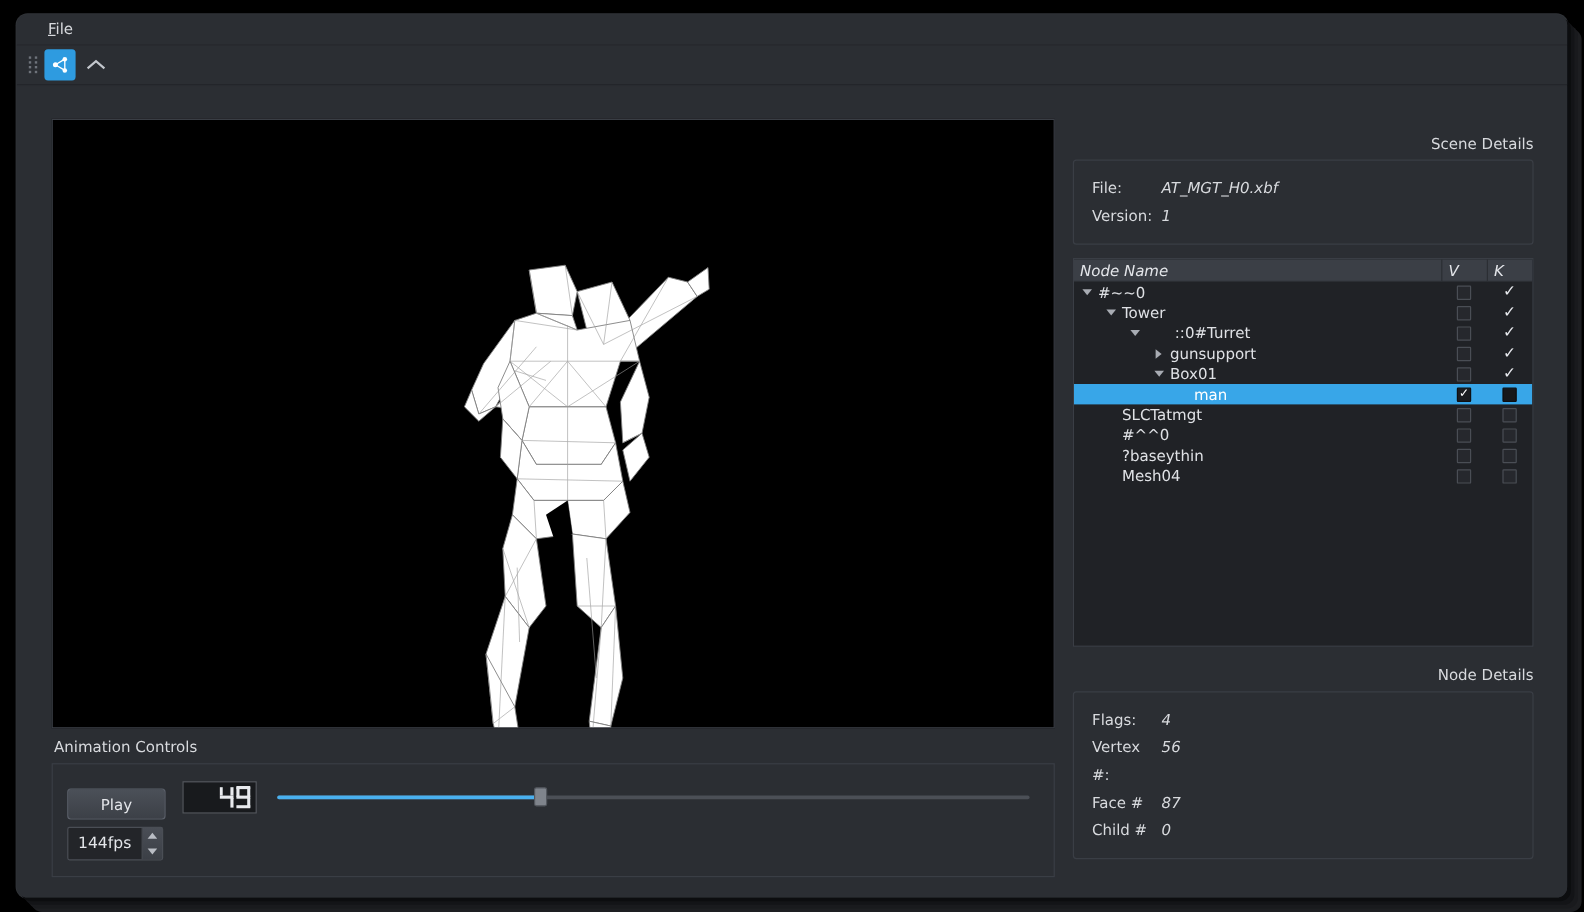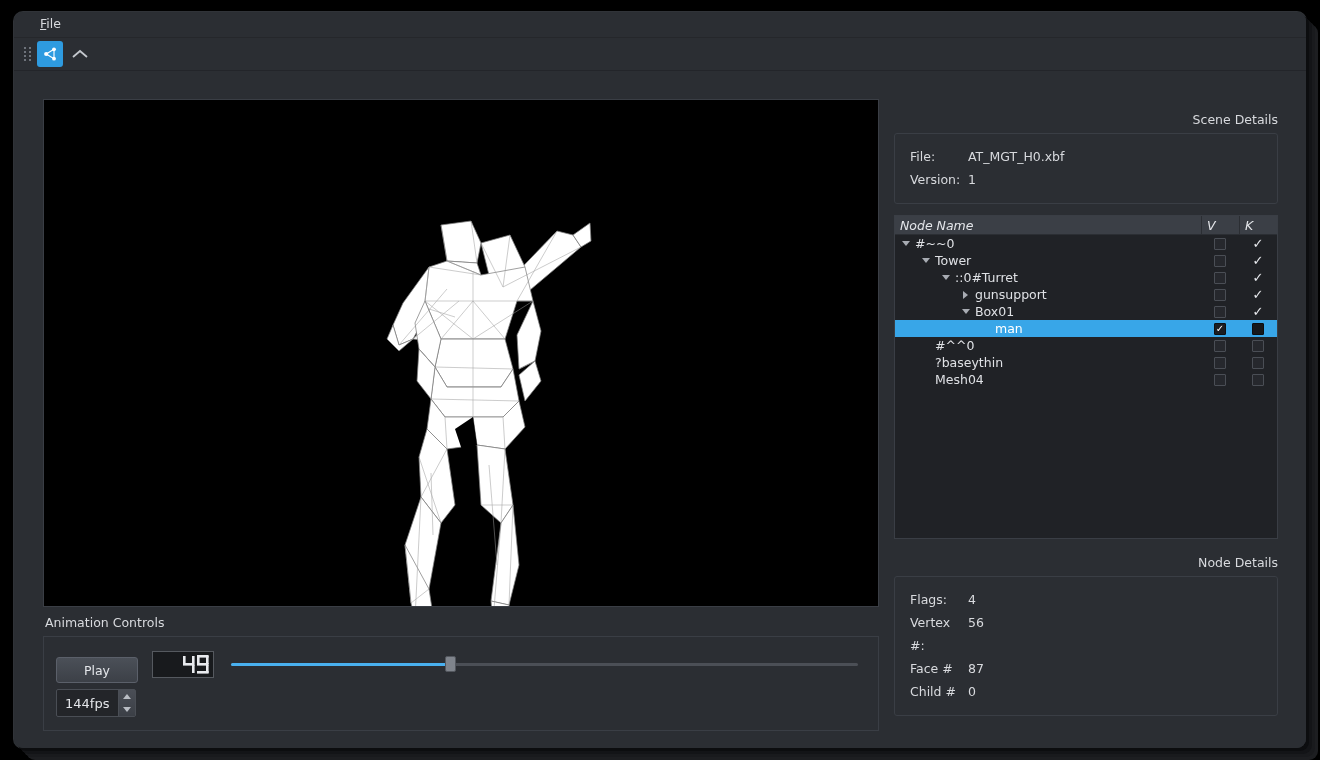--- a/index.html
+++ b/index.html
@@ -214,21 +214,21 @@
     background: #2b2e33;
     padding: 11px 0 12px 0;
   }
   .kv-row {
     display: flex;
     font-size: 12.5px;
     line-height: 23px;
     padding-left: 15px;
   }
   .kv-key { color: #d8dade; }
-  .kv-val { color: #d8dade; }
+  .kv-val { color: #d8dade; font-style: italic; }
 
   
   #tree-wrap {
     margin-top: 11px;
     border: 1px solid #3a3e45;
     background: #202226;
     flex: 1;
     display: flex; flex-direction: column;
     overflow: hidden;
   }
@@ -533,21 +533,21 @@
                 <span class="tr-label">Tower</span>
               </div>
               <div class="tr-col">
                 <span class="cbox"></span>
               </div>
               <div class="tr-col">
                 <span class="tickmark">✓</span>
               </div>
             </div>
             <div class="tree-row">
-              <div class="tr-name" style="padding-left: 44px;">
+              <div class="tr-name" style="padding-left: 44px; gap: 24px;">
                 <span class="tr-arrow">
                   <span class="caret-down"></span>
                 </span>
                 <span class="tr-label">::0#Turret</span>
               </div>
               <div class="tr-col">
                 <span class="cbox"></span>
               </div>
               <div class="tr-col">
                 <span class="tickmark">✓</span>
@@ -589,20 +589,32 @@
               <div class="tr-col">
                 <span class="cbox on">✓</span>
               </div>
               <div class="tr-col">
                 <span class="cbox dark-filled"></span>
               </div>
             </div>
             <div class="tree-row">
               <div class="tr-name" style="padding-left: 24px;">
                 <span class="tr-arrow"></span>
+                <span class="tr-label">SLCTatmgt</span>
+              </div>
+              <div class="tr-col">
+                <span class="cbox"></span>
+              </div>
+              <div class="tr-col">
+                <span class="cbox"></span>
+              </div>
+            </div>
+            <div class="tree-row">
+              <div class="tr-name" style="padding-left: 24px;">
+                <span class="tr-arrow"></span>
                 <span class="tr-label">#^^0</span>
               </div>
               <div class="tr-col">
                 <span class="cbox"></span>
               </div>
               <div class="tr-col">
                 <span class="cbox"></span>
               </div>
             </div>
             <div class="tree-row">

